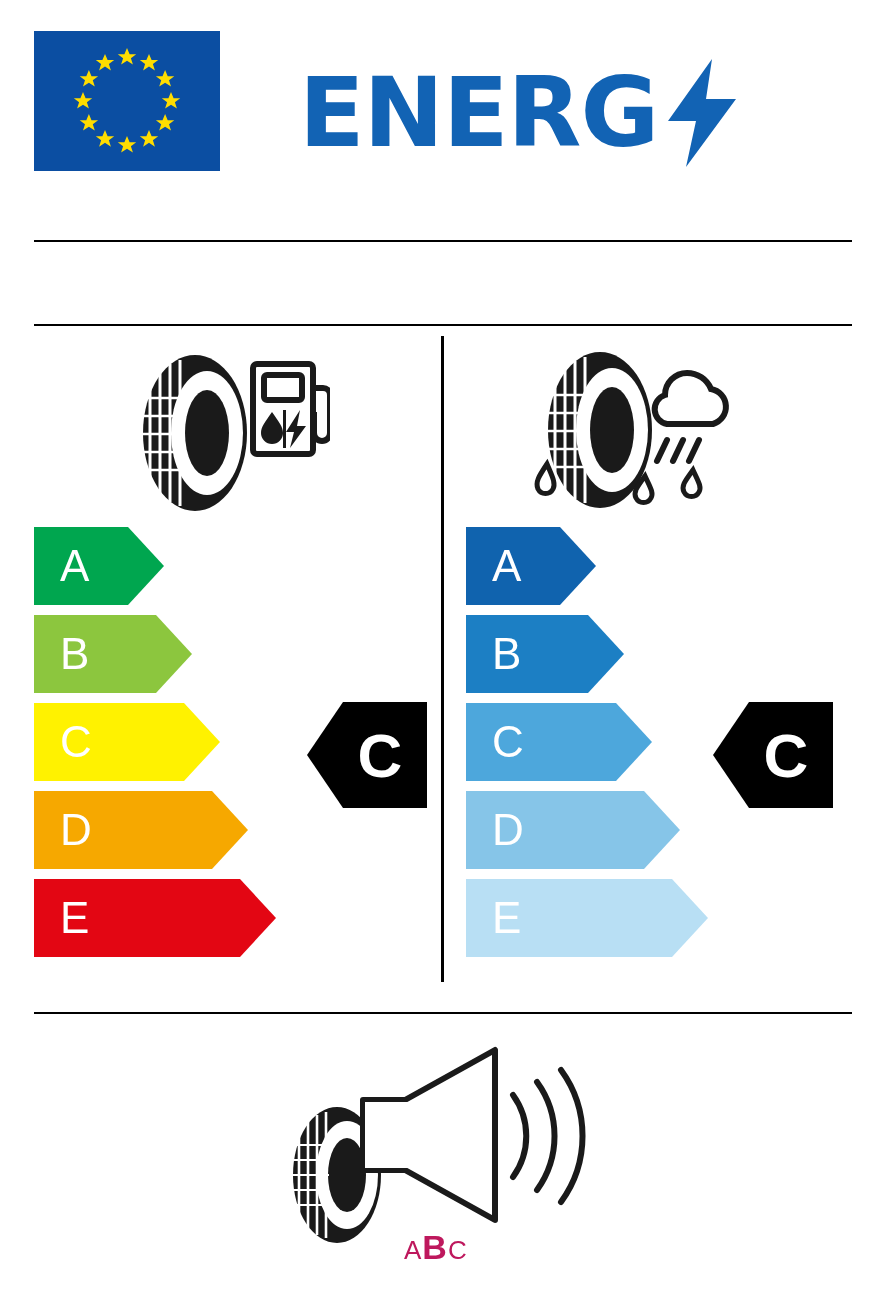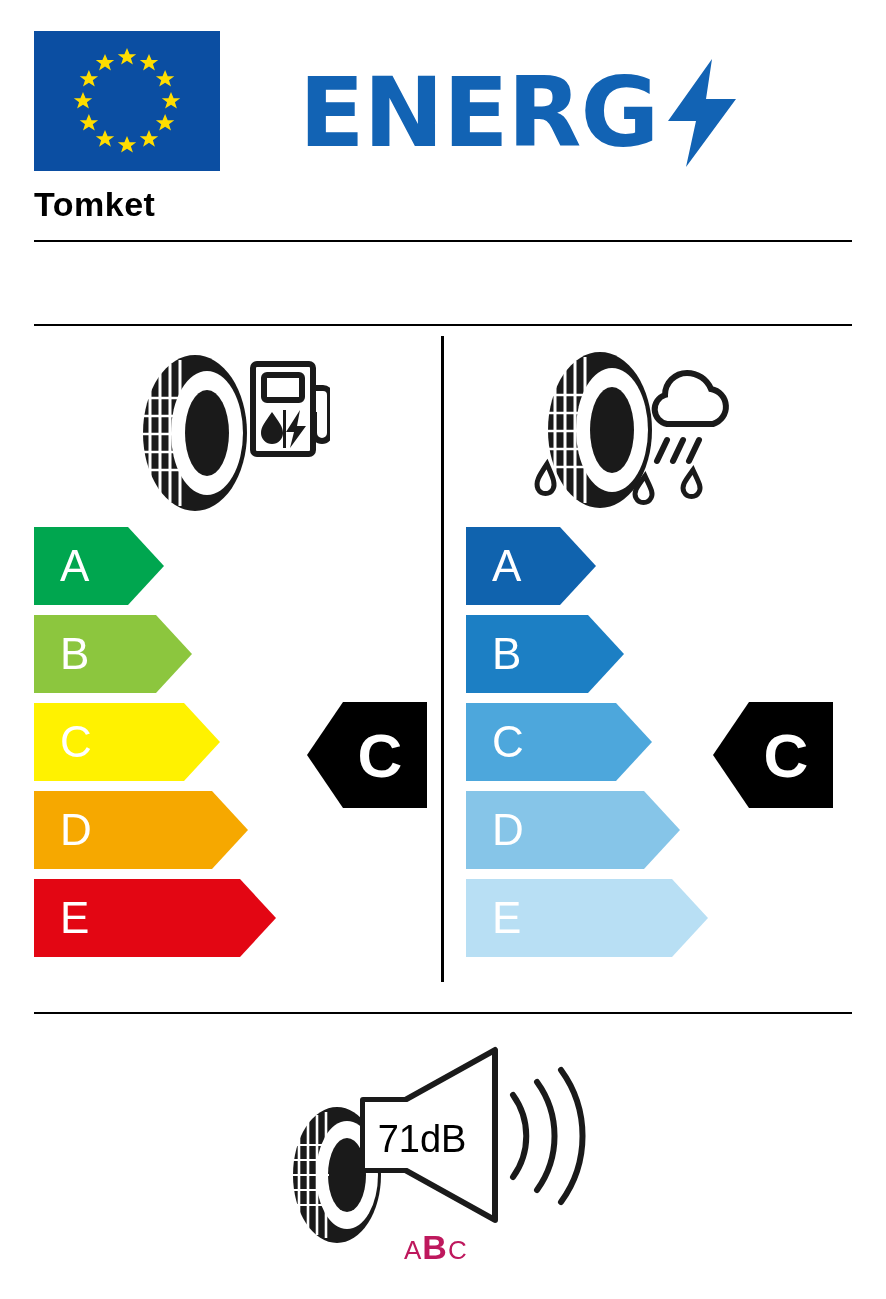--- a/index.html
+++ b/index.html
@@ -212,21 +212,20 @@
 
     <div id="energ-word">ENERG</div>
 
     <div id="energ-bolt">
       <svg width="70" height="108" viewBox="0 0 70 108" aria-hidden="true">
         <polygon points="44,0 0,62 28,62 18,108 68,40 38,40" fill="#1263b4"></polygon>
       </svg>
     </div>
   </div>
 
-  <div id="brand">Tomket</div>
 
   <div class="rule" id="rule-brand"></div>
   <div class="rule" id="rule-top"></div>
   <div id="divider-v"></div>
 
   <div id="fuel-icon-group">
     <svg width="210" height="170" viewBox="0 0 210 170" aria-hidden="true">
 
       <g>
         <ellipse cx="75" cy="85" rx="52" ry="78" fill="#1a1a1a"></ellipse>
@@ -395,19 +394,18 @@
       <g>
         <polygon points="78,60 120,60 210,10 210,180 120,130 78,130" fill="#ffffff" stroke="#1a1a1a" stroke-width="6" stroke-linejoin="round"></polygon>
         <rect x="80" y="62" width="112" height="66" fill="#ffffff"></rect>
       </g>
       <g fill="none" stroke="#1a1a1a" stroke-width="6" stroke-linecap="round">
         <path d="M228 55 a70 70 0 0 1 0 82"></path>
         <path d="M252 42 a92 92 0 0 1 0 108"></path>
         <path d="M276 30 a112 112 0 0 1 0 132"></path>
       </g>
     </svg>
-    <div id="noise-db">71dB</div>
     <div id="noise-classes">
       <span>A</span><span class="sel">B</span><span>C</span>
     </div>
   </div>
 
 </div>
 
 </body></html>

